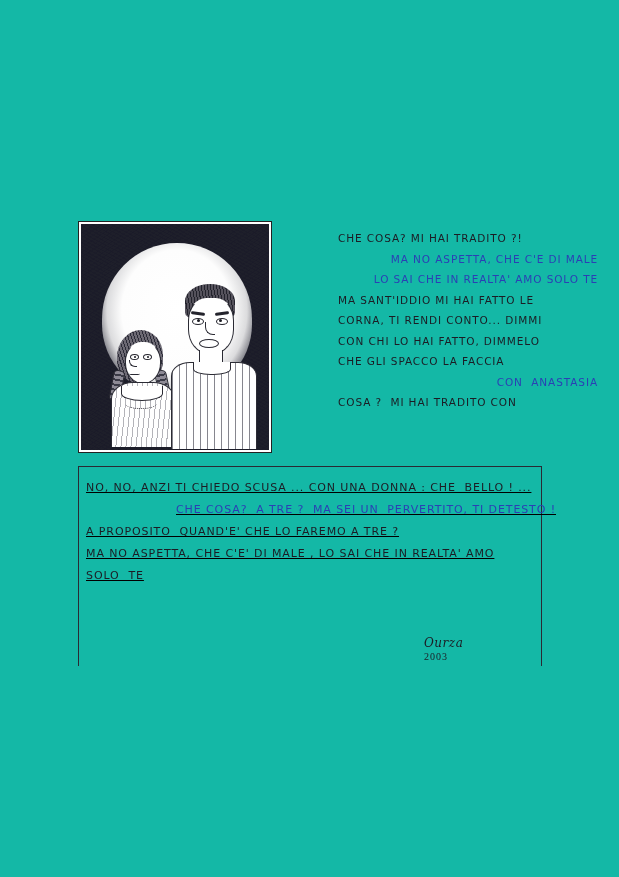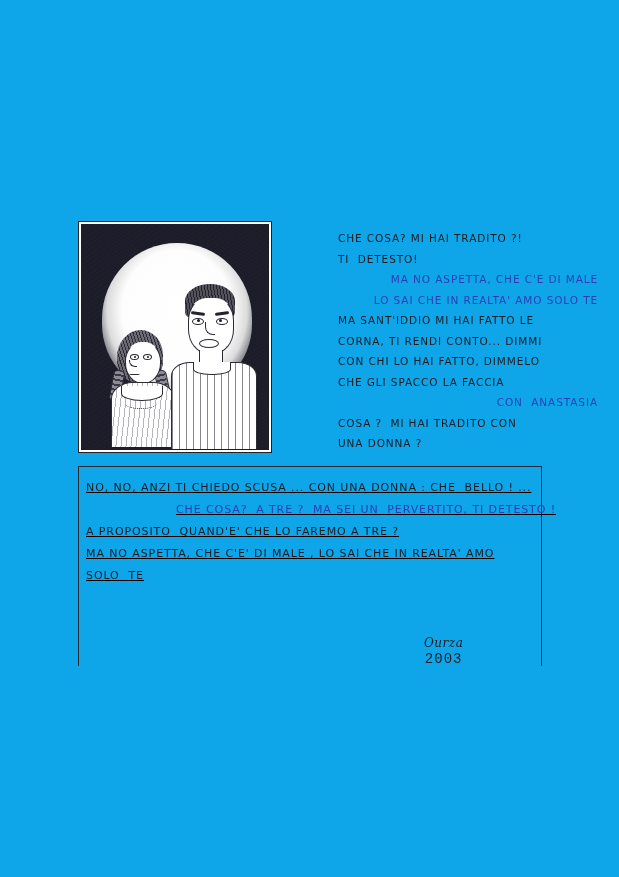--- a/index.html
+++ b/index.html
@@ -13,21 +13,21 @@
     position: relative;
     font-family: "DejaVu Sans", sans-serif;
     overflow: hidden;
   }
 
   #page {
     position: absolute;
     left: 0; top: 0;
     width: 619px;
     height: 877px;
-    background: #0ea5e9;
+    background: #14b8a6;
   }
 
   
   .panel {
     position: absolute;
     left: 78px;
     top: 221px;
     width: 192px;
     height: 230px;
     border: 1px solid #222;
@@ -308,32 +308,32 @@
     width: 1px;
     height: 200px;
     background: #2a2a33;
   }
 
   
   #signature {
     position: absolute;
     left: 424px;
     top: 636px;
-    text-align: center;
+    text-align: left;
   }
   .sig-name {
     font-family: "DejaVu Serif", serif;
     font-style: italic;
     font-size: 12px;
     color: #1c1c24;
     letter-spacing: 0.5px;
   }
   .sig-year {
-    font-family: Liberation Mono, monospace;
-    font-size: 14px;
+    font-family: Liberation Serif, serif;
+    font-size: 10px;
     color: #1c1c24;
     letter-spacing: 1px;
     margin-top: 1px;
   }
 </style>
 </head>
 <body>
 
 <div id="page">
 
@@ -369,30 +369,28 @@
       <div class="m-nose"></div>
       <div class="m-mouth"></div>
       <div class="m-neck"></div>
       <div class="m-body"></div>
       <div class="m-collar"></div>
     </div>
   </div>
 
   <div id="right-text">
     <div class="hand hand-line">CHE COSA? MI HAI TRADITO ?!</div>
-    <div class="hand hand-line">TI  DETESTO!</div>
     <div class="hand hand-line blue">MA NO ASPETTA, CHE C'E DI MALE</div>
     <div class="hand hand-line blue">LO SAI CHE IN REALTA' AMO SOLO TE</div>
     <div class="hand hand-line">MA SANT'IDDIO MI HAI FATTO LE</div>
     <div class="hand hand-line">CORNA, TI RENDI CONTO... DIMMI</div>
     <div class="hand hand-line">CON CHI LO HAI FATTO, DIMMELO</div>
     <div class="hand hand-line">CHE GLI SPACCO LA FACCIA</div>
     <div class="hand hand-line blue"> CON  ANASTASIA</div>
     <div class="hand hand-line">COSA ?  MI HAI TRADITO CON</div>
-    <div class="hand hand-line">UNA DONNA ?</div>
   </div>
 
   <div class="rule-top"></div>
   <div class="rule-left"></div>
   <div class="rule-right"></div>
 
   <div id="bottom-text">
     <div class="hand hand-line">NO, NO, ANZI TI CHIEDO SCUSA ... CON UNA DONNA : CHE  BELLO ! ...</div>
     <div class="hand hand-line blue">CHE COSA?  A TRE ?  MA SEI UN  PERVERTITO, TI DETESTO !</div>
     <div class="hand hand-line">A PROPOSITO  QUAND'E' CHE LO FAREMO A TRE ?</div>

